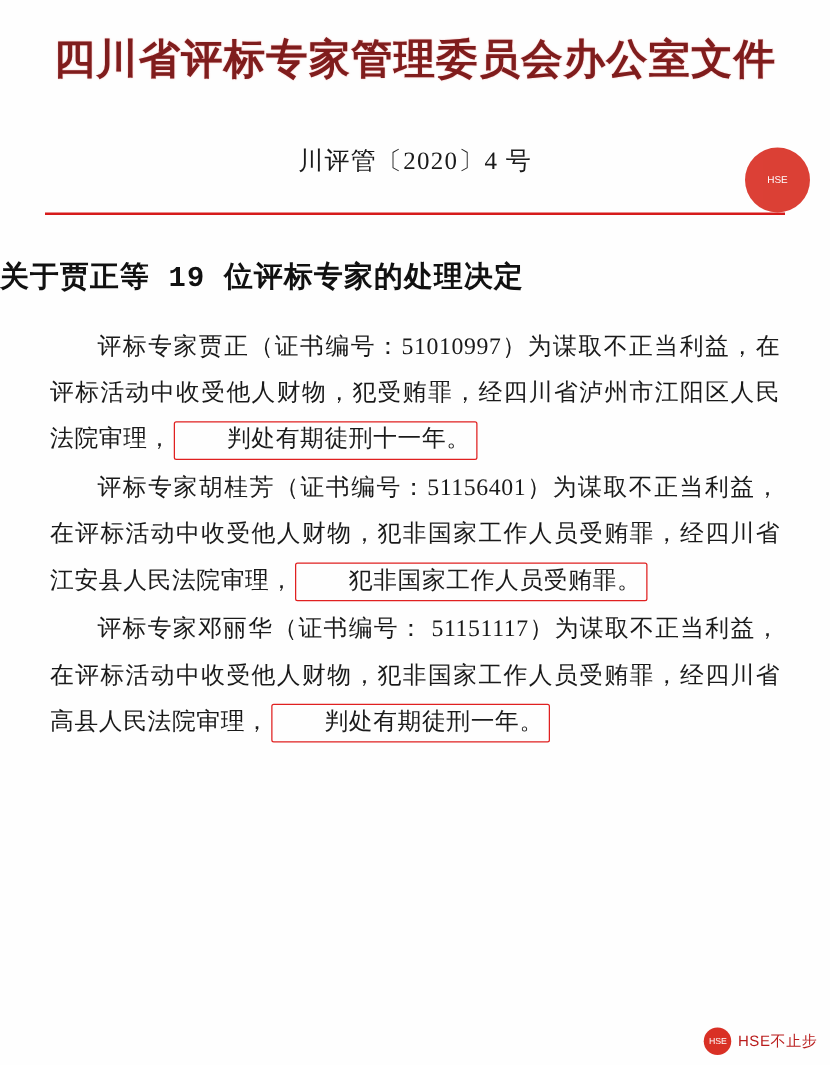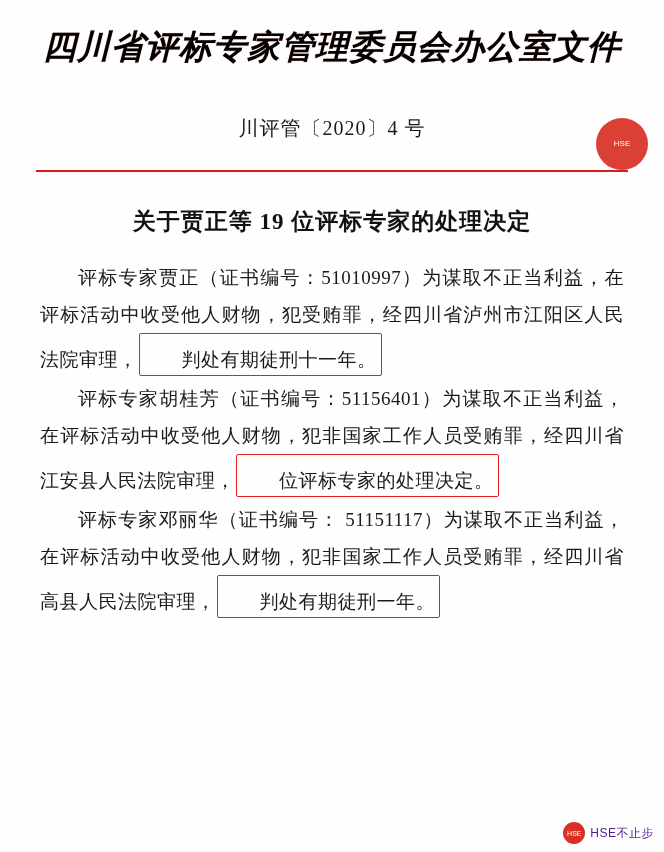--- a/index.html
+++ b/index.html
@@ -24,27 +24,26 @@
   }
 
   
   .masthead {
     text-align: center;
     padding: 26px 14px 0 14px;
   }
   .masthead-title {
     font-family: "DejaVu Serif", serif;
     font-weight: bold;
-    color: #000000;
+    color: #7f1d1d;
     font-size: 33px;
     letter-spacing: 1px;
     line-height: 1.25;
     white-space: nowrap;
     text-shadow: 0 0 1px rgba(214,27,27,0.5);
-    font-style: italic;
   }
 
   
   .docnumber-wrap {
     text-align: center;
     margin-top: 48px;
   }
   .docnumber {
     font-size: 20px;
     letter-spacing: 1px;
@@ -53,26 +52,27 @@
 
   
   .red-rule {
     margin: 28px 36px 0 36px;
     height: 2px;
     background: #d61b1b;
   }
 
   
   .doc-title {
-    text-align: center;
+    text-align: left;
     font-size: 23px;
     font-weight: bold;
     margin-top: 34px;
     letter-spacing: 1px;
     color: #111;
+    font-family: Liberation Mono, monospace;
   }
 
   
   .body {
     margin: 22px 40px 0 40px;
   }
   .para {
     font-size: 19px;
     line-height: 37px;
     text-align: justify;
@@ -80,21 +80,21 @@
     text-indent: 2em;
     margin: 0 0 2px 0;
     letter-spacing: 0.5px;
   }
   .para .tail {
     display: inline;
   }
   
   .boxed {
     border: 1.6px solid #e02020;
-    padding: 12px 4px 1px 4px;
+    padding: 0 4px 1px 4px;
     border-radius: 2px;
     display: inline-block;
     line-height: 28px;
     margin: 0 1px;
   }
 
   
   .wm-top {
     position: absolute;
     top: 118px;
@@ -128,21 +128,21 @@
     border-radius: 50%;
     background: #d93025;
     color: #fff;
     font-size: 7px;
     display: flex;
     align-items: center;
     justify-content: center;
   }
   .wm-bottom .wm-text {
     font-size: 12px;
-    color: #4c1d95;
+    color: #b91c1c;
     letter-spacing: 0.5px;
   }
 </style>
 </head>
 <body>
 
 <div class="page">
 
   <div class="masthead">
     <div class="masthead-title">四川省评标专家管理委员会办公室文件</div>
@@ -161,21 +161,21 @@
   <div class="doc-title">关于贾正等 19 位评标专家的处理决定</div>
 
   <div class="body">
 
     <p class="para">
       <span>评标专家贾正（证书编号：51010997）为谋取不正当利益，在评标活动中收受他人财物，犯受贿罪，经四川省泸州市江阳区人民法院审理，</span><span class="boxed">判处有期徒刑十一年。</span><span class="tail"></span>
     </p>
 
 
     <p class="para">
-      <span>评标专家胡桂芳（证书编号：51156401）为谋取不正当利益，在评标活动中收受他人财物，犯非国家工作人员受贿罪，经四川省江安县人民法院审理，</span><span class="boxed">位评标专家的处理决定。</span><span class="tail"></span>
+      <span>评标专家胡桂芳（证书编号：51156401）为谋取不正当利益，在评标活动中收受他人财物，犯非国家工作人员受贿罪，经四川省江安县人民法院审理，</span><span class="boxed">犯非国家工作人员受贿罪。</span><span class="tail"></span>
     </p>
 
 
     <p class="para">
       <span>评标专家邓丽华（证书编号： 51151117）为谋取不正当利益，在评标活动中收受他人财物，犯非国家工作人员受贿罪，经四川省高县人民法院审理，</span><span class="boxed">判处有期徒刑一年。</span><span class="tail"></span>
     </p>
 
   </div>
 
   <div class="wm-bottom">

